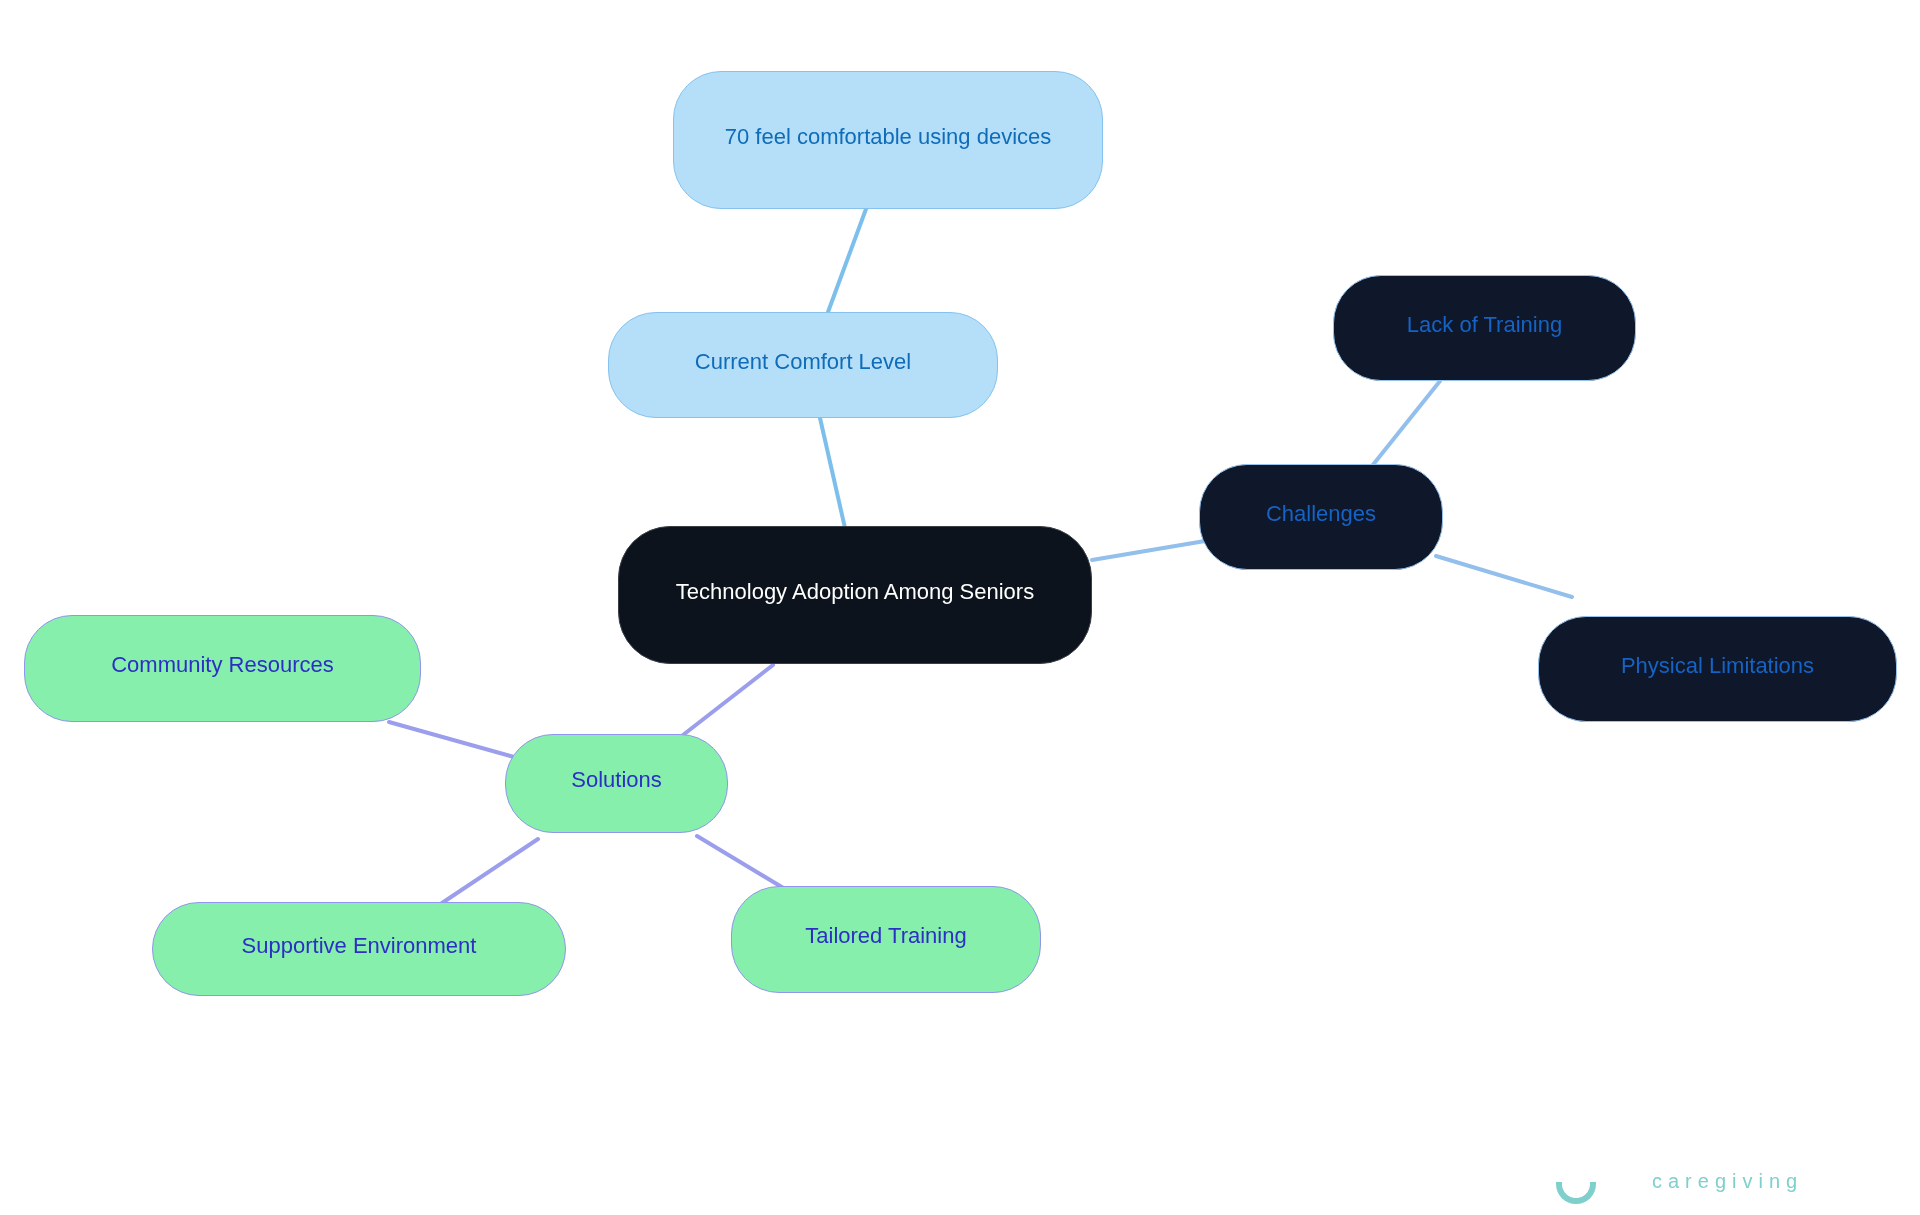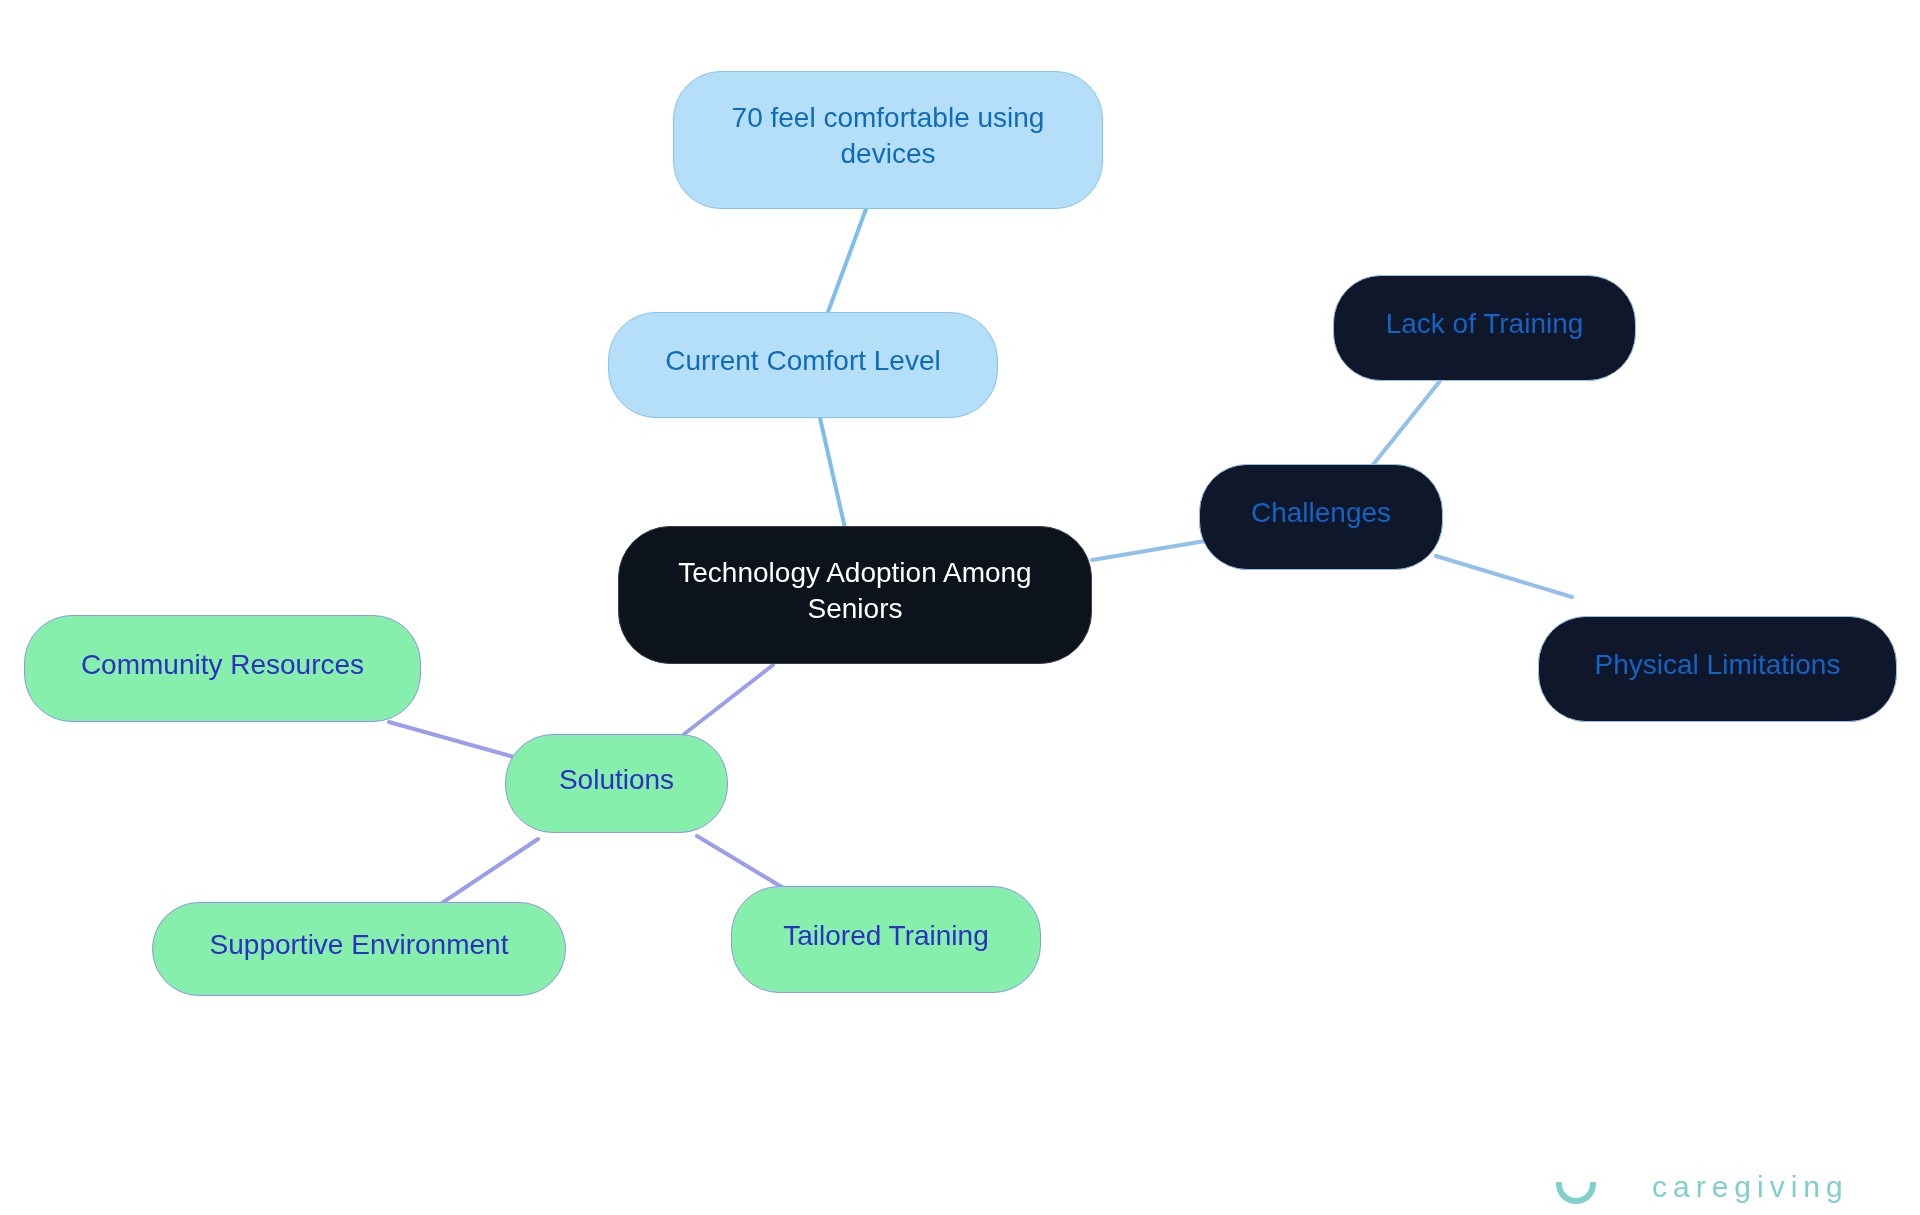--- a/index.html
+++ b/index.html
@@ -3,34 +3,34 @@
 <meta charset="utf-8">
 <style>
   html, body { margin: 0; padding: 0; background: #ffffff; }
   body { width: 1920px; height: 1215px; position: relative; overflow: hidden;
          font-family: "Liberation Sans", "DejaVu Sans", sans-serif; }
   #edges { position: absolute; left: 0; top: 0; width: 1920px; height: 1215px; }
   .node {
     position: absolute; box-sizing: border-box;
     display: flex; align-items: center; justify-content: center;
     text-align: center; border-radius: 48px; border: 1.5px solid;
-    font-size: 28px; line-height: 36px; padding: 0 24px 8px 24px;
+    font-size: 22px; line-height: 43px; padding: 0 24px 8px 24px;
     cursor: pointer;
   }
   .node.root { background: #0d131c; border-color: #3a3f46; color: #ffffff;
                border-radius: 52px; }
   .node.comfort { background: #b5def9; border-color: #85c3ee; color: #0e6cb8; }
   .node.challenge { background: #0f172a; border-color: #97c2ed; color: #1563c4; }
   .node.solution { background: #86efac; border-color: #9196ec; color: #2c2fc4; }
   .logo { position: absolute; left: 1426px; top: 1104px; width: 470px; height: 110px; }
   .logo-main { position: absolute; left: 0; top: 0; font-weight: bold;
                font-size: 60px; line-height: 70px; white-space: nowrap;
                letter-spacing: 1px; color: #f47c6c; }
   .logo-main .teal { color: #7fcfcc; }
-  .logo-sub { position: absolute; left: 226px; top: 66px; font-size: 30px;
+  .logo-sub { position: absolute; left: 226px; top: 66px; font-size: 20px;
               letter-spacing: 6px; color: #7fcfcc; white-space: nowrap; }
   .logo-smile { position: absolute; left: 130px; top: 78px; width: 40px; height: 22px;
                 border: 6px solid #7fcfcc; border-top: none;
                 border-radius: 0 0 28px 28px; box-sizing: border-box; }
 </style>
 </head>
 <body>
 
 <svg id="edges" viewBox="0 0 1920 1215">
   <g stroke-width="4" stroke-linecap="round" fill="none">
@@ -39,21 +39,21 @@
     <line x1="1092" y1="560" x2="1205" y2="541" stroke="#92bfeb"></line>
     <line x1="1372" y1="466" x2="1440" y2="381" stroke="#92bfeb"></line>
     <line x1="1436" y1="556" x2="1572" y2="597" stroke="#92bfeb"></line>
     <line x1="773" y1="665" x2="683" y2="735" stroke="#9b9ded"></line>
     <line x1="514" y1="757" x2="389" y2="722" stroke="#9b9ded"></line>
     <line x1="538" y1="839" x2="442" y2="903" stroke="#9b9ded"></line>
     <line x1="697" y1="836" x2="800" y2="898" stroke="#9b9ded"></line>
   </g>
 </svg>
 
-<div class="node root" style="left:618px; top:526px; width:474px; height:138px;justify-content:flex-end;">
+<div class="node root" style="left:618px; top:526px; width:474px; height:138px;">
   <span>Technology Adoption Among Seniors</span>
 </div>
 
 <div class="node comfort" style="left:608px; top:312px; width:390px; height:106px;">
   <span>Current Comfort Level</span>
 </div>
 
 <div class="node comfort" style="left:673px; top:71px; width:430px; height:138px;">
   <span style="max-width:340px;">70 feel comfortable using devices</span>
 </div>

